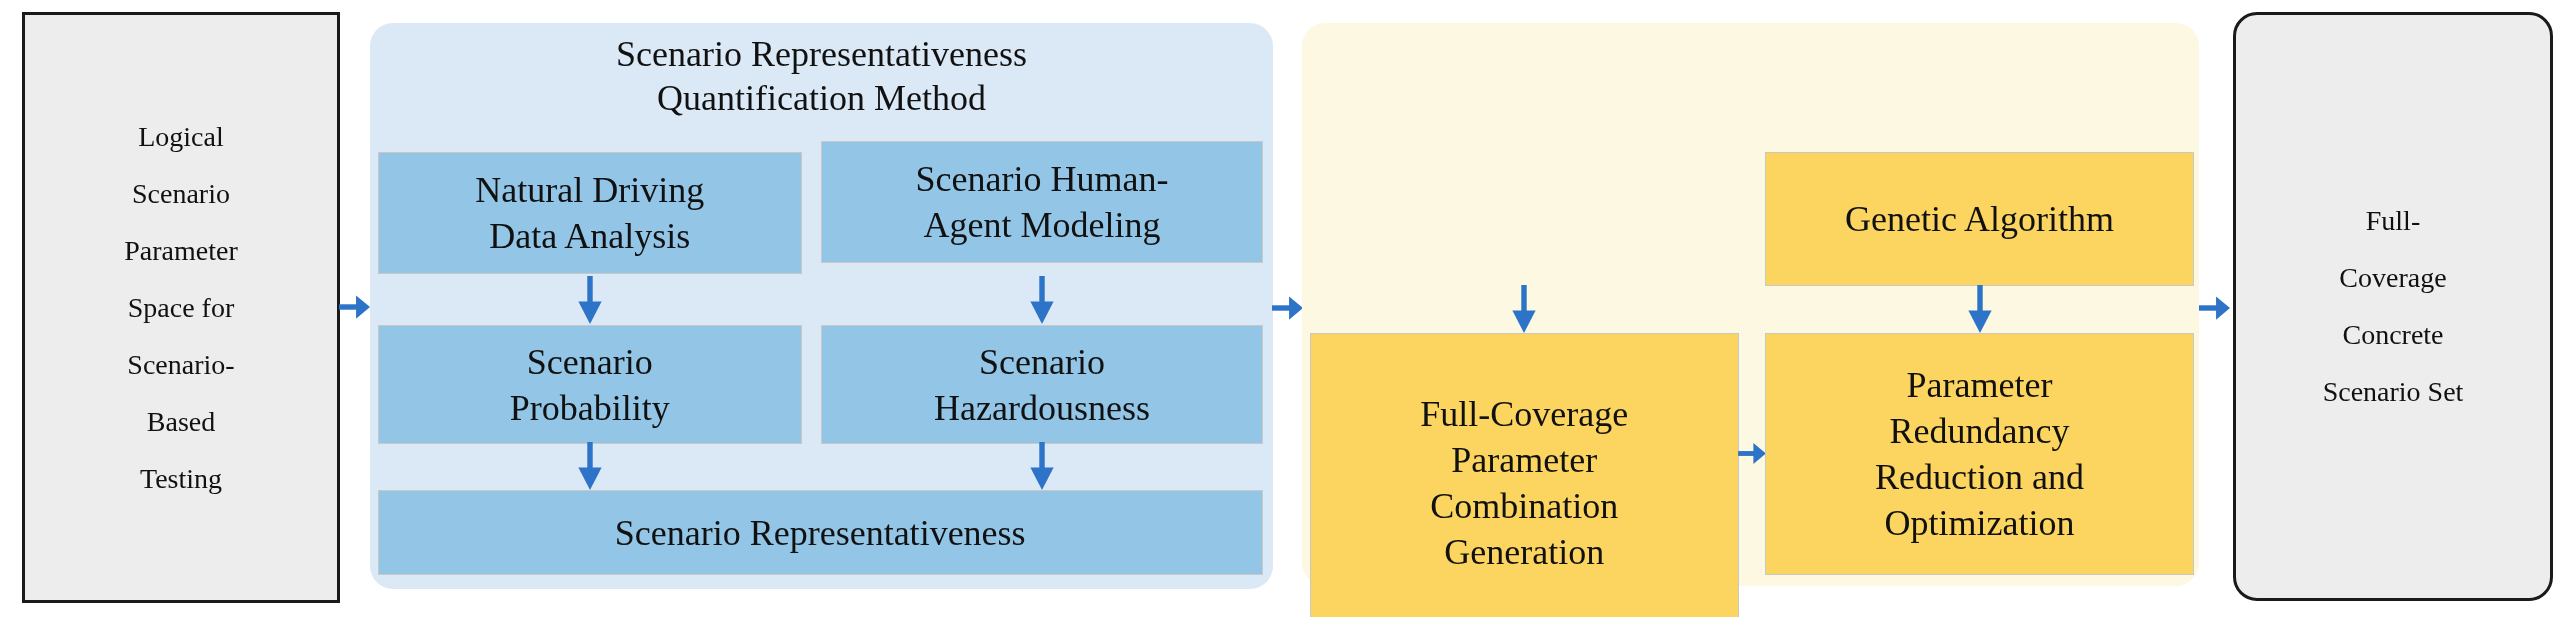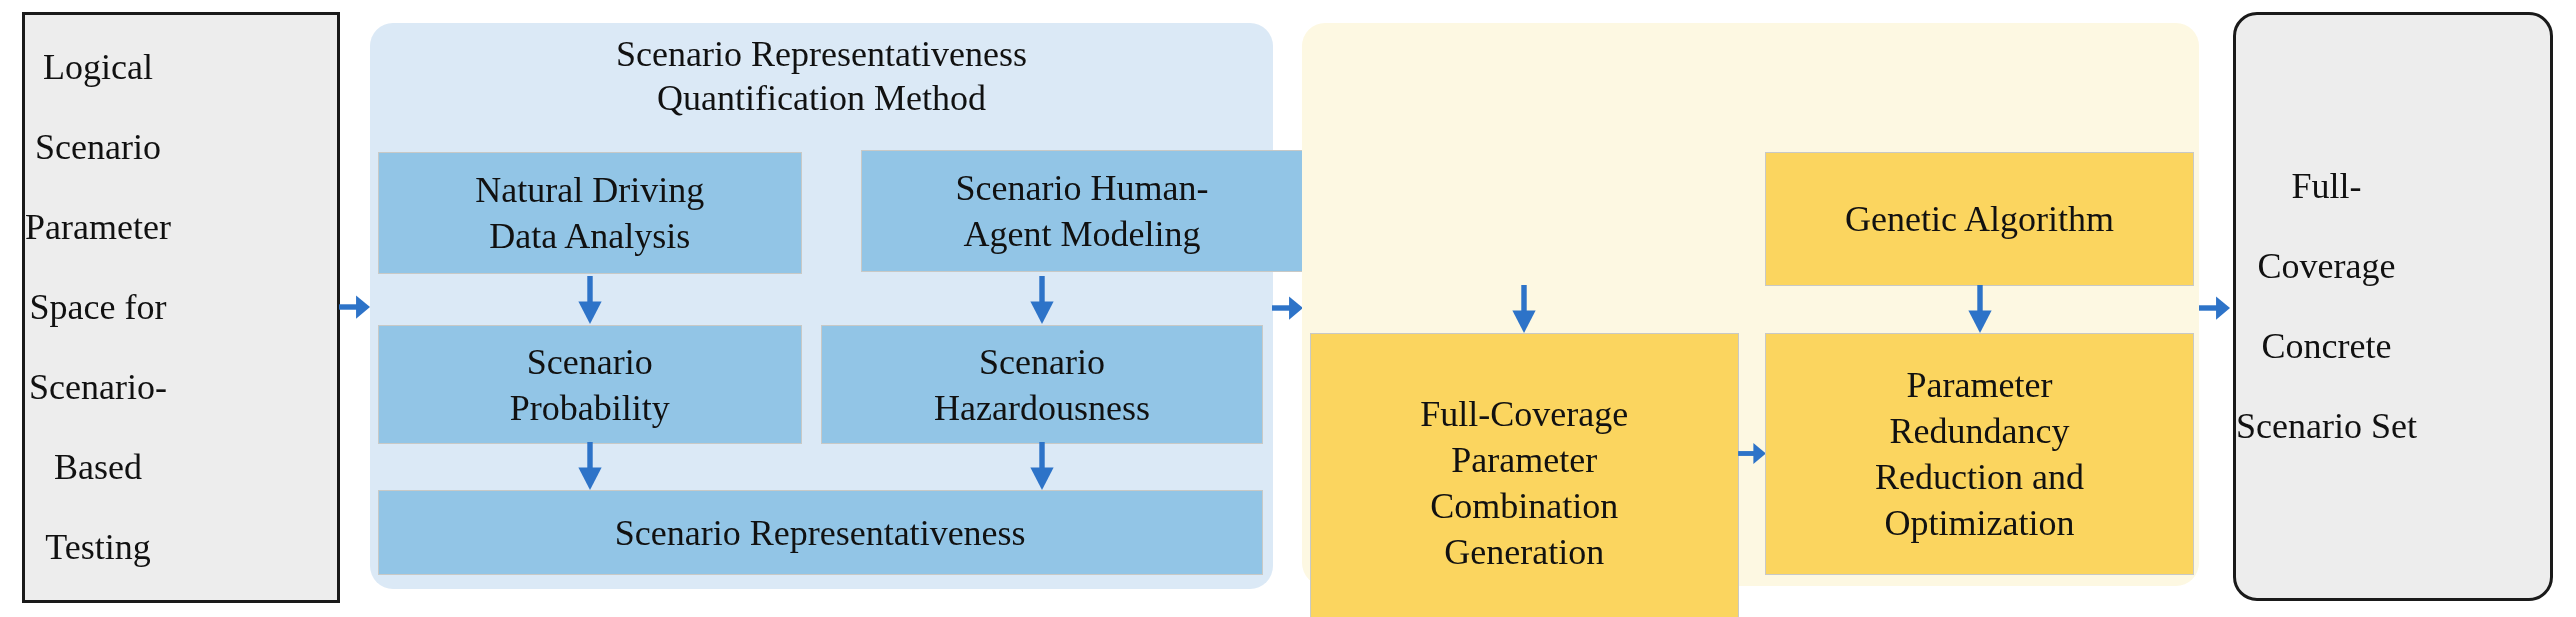--- a/index.html
+++ b/index.html
@@ -12,22 +12,22 @@
     color: #111111;
     overflow: hidden;
   }
   .label { white-space: pre-line; text-align: center; }
 
   
   .terminal {
     position: absolute;
     background: var(--box-gray, #ededed);
     border: 3.1px solid #1a1a1a;
-    display: flex; align-items: center; 
-    font-size: 36px; line-height: 80px;
+    display: flex; align-items: center; justify-content: center;
+    font-size: 28px; line-height: 57px;
     box-sizing: border-box;
   }
   #input-box  { left: 22px;  top: 11.6px; width: 318px; height: 591px; }
   #output-box { left: 2233px; top: 11.6px; width: 320px; height: 589px; border-radius: 24px; }
 
   
   .panel { position: absolute; box-sizing: border-box; border-radius: 23px; }
   #method-panel   { left: 370px;  top: 23px; width: 903px; height: 566px; background: var(--panel-blue, #dbe9f6); }
   #solution-panel { left: 1302px; top: 23px; width: 897px; height: 563px; background: var(--panel-yellow, #fdf8e2); }
   .panel-title {
@@ -40,21 +40,21 @@
     position: absolute;
     display: flex; align-items: center; justify-content: center;
     font-size: 36px; line-height: 46px;
     border: 1.5px solid #c8c9c6;
     box-sizing: border-box;
   }
   .pbox.blue   { background: var(--box-blue, #92c5e6); }
   .pbox.yellow { background: var(--box-yellow, #fbd55f); }
 
   #box-ndda { left: 7.7px;  top: 129px; width: 424px;  height: 122px; }
-  #box-sham { left: 451px; top: 127px; width: 442px;  height: 122px; margin-left: 40px; }
+  #box-sham { left: 451px; top: 118px; width: 442px;  height: 122px; }
   #box-sp   { left: 7.7px;  top: 302px; width: 424px;  height: 119px; }
   #box-sh   { left: 451px; top: 302px; width: 442px;  height: 119px; }
   #box-sr   { left: 7.7px;  top: 467px; width: 885px; height: 85px; }
 
   #box-hga  { left: 7.7px;  top: 129px; width: 429px; height: 134px; }
   #box-ga   { left: 463px; top: 129px; width: 429px; height: 134px; justify-content: center; }
   #box-fcpcg{ left: 7.7px;  top: 310px; width: 429px; height: 300px; }
   #box-prro { left: 463px; top: 310px; width: 429px; height: 242px; }
 
   .arrow { position: absolute; line-height: 0; }

